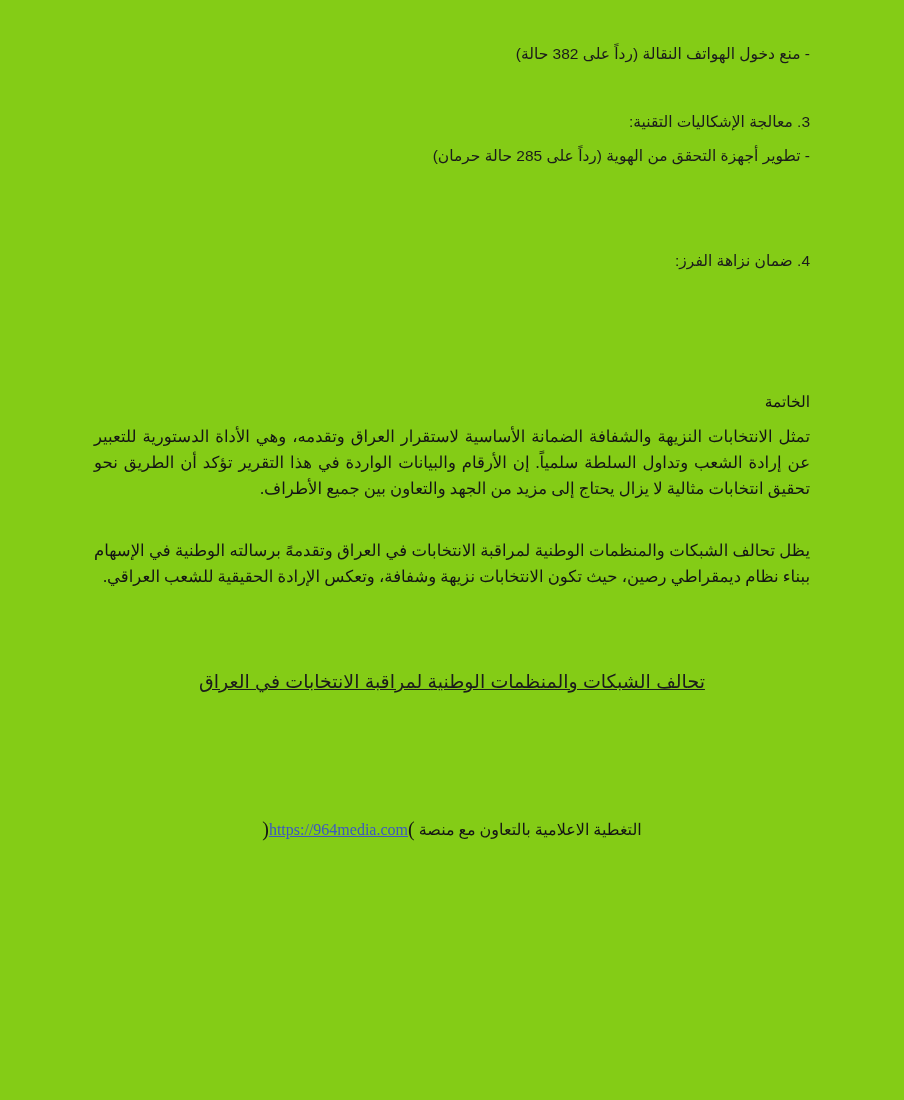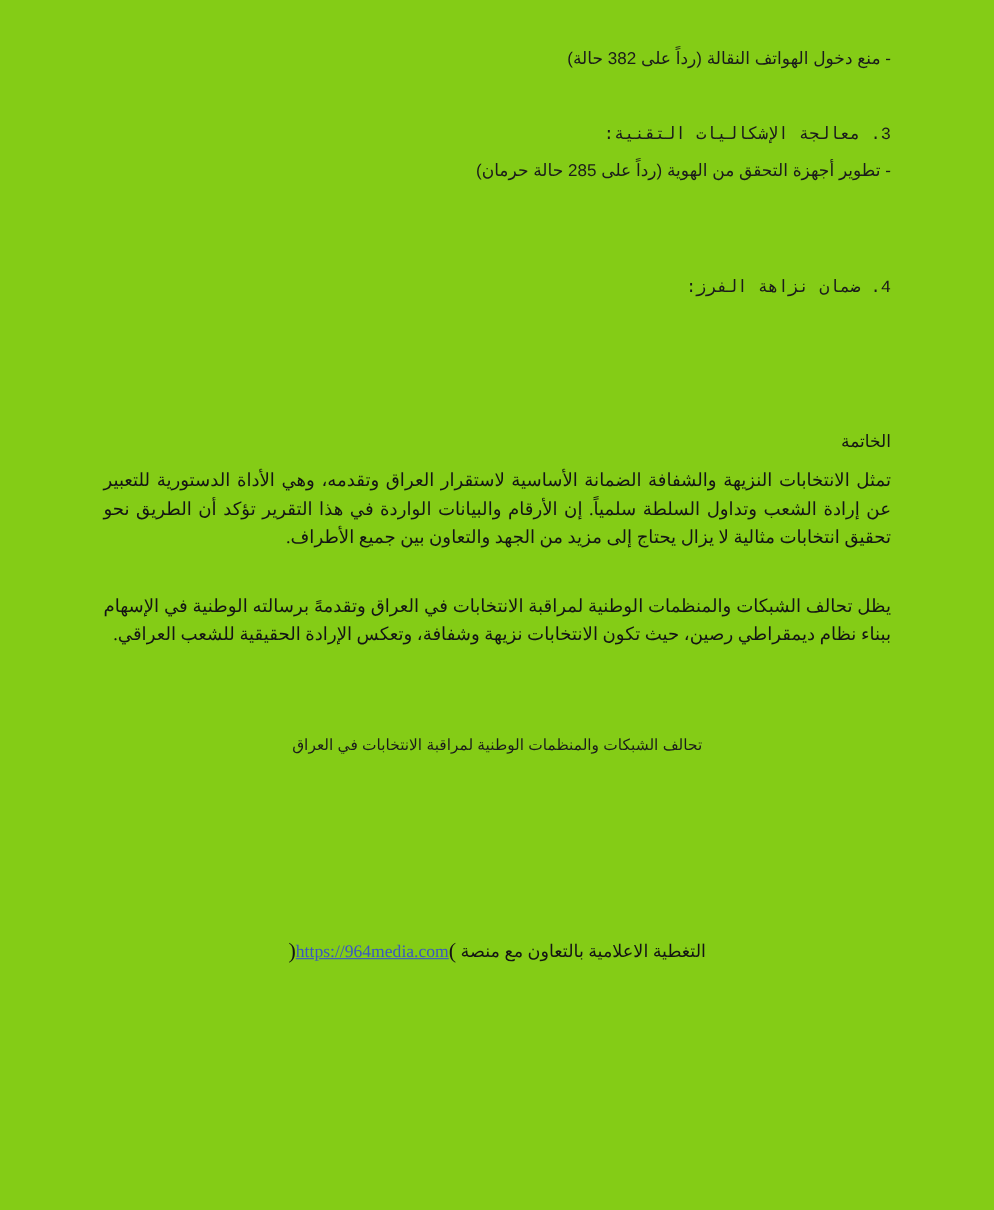--- a/index.html
+++ b/index.html
@@ -42,21 +42,20 @@
     color: #141414;
     text-align: right;
   }
 
   .item-line {
     white-space: nowrap;
   }
 
   .section-head {
     white-space: nowrap;
-    font-family: Liberation Mono, monospace;
   }
 
   
   .right-col {
     right: 94px;
     text-align: right;
   }
 
   
   .para-col {
@@ -129,24 +128,24 @@
   </div>
 
   <div class="block serif-ar heading-right" style="top:389px; font-size:15.5px;">
     <span>الخاتمة</span>
   </div>
 
   <div class="block serif-ar para-col" style="top:424px; line-height:26px;">تمثل الانتخابات النزيهة والشفافة الضمانة الأساسية لاستقرار العراق وتقدمه، وهي الأداة الدستورية للتعبير عن إرادة الشعب وتداول السلطة سلمياً. إن الأرقام والبيانات الواردة في هذا التقرير تؤكد أن الطريق نحو تحقيق انتخابات مثالية لا يزال يحتاج إلى مزيد من الجهد والتعاون بين جميع الأطراف.</div>
 
   <div class="block serif-ar para-col" style="top:538px; line-height:26px;">يظل تحالف الشبكات والمنظمات الوطنية لمراقبة الانتخابات في العراق وتقدمهً برسالته الوطنية في الإسهام ببناء نظام ديمقراطي رصين، حيث تكون الانتخابات نزيهة وشفافة، وتعكس الإرادة الحقيقية للشعب العراقي.</div>
 
-  <div class="block sans-ar centered-line" style="top:667px; font-size:14px;">
+  <div class="block sans-ar centered-line" style="top:667px; font-size:19px;text-decoration:underline;">
     <span>تحالف الشبكات والمنظمات الوطنية لمراقبة الانتخابات في العراق</span>
   </div>
 
-  <div class="block footer-line" style="top:850px;">
+  <div class="block footer-line" style="top:814px;">
     <span class="footer-inner">
       <span>التغطية الاعلامية بالتعاون مع منصة</span>
       <span class="paren">)</span><a class="url-link" href="#">https://964media.com</a><span class="paren">(</span>
     </span>
   </div>
 
 </div>
 
 </body></html>

